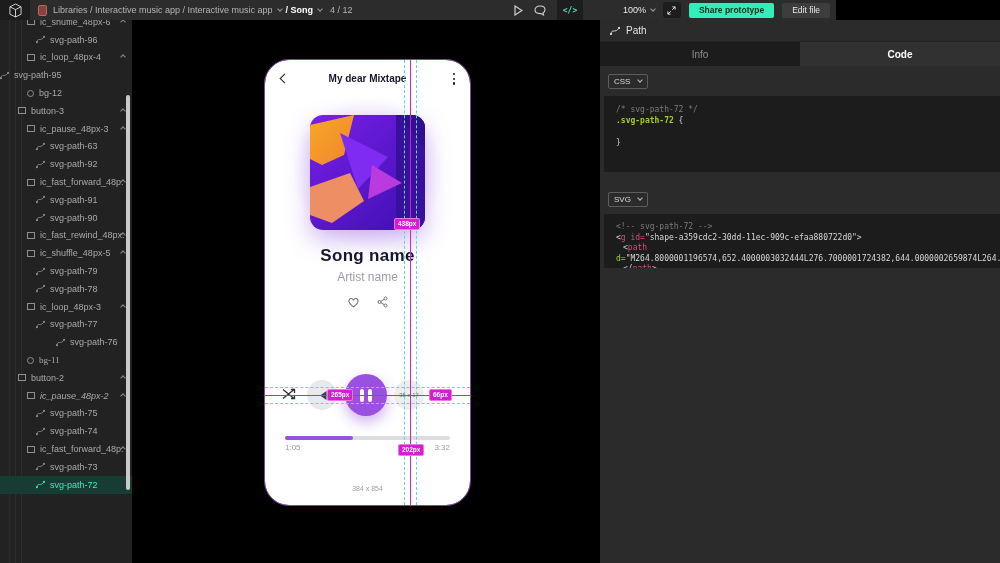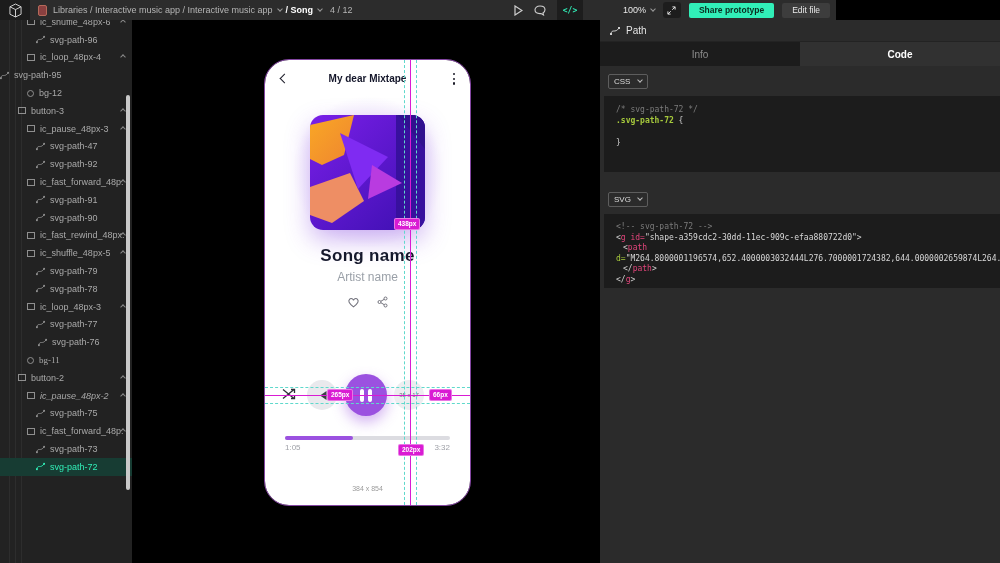--- a/index.html
+++ b/index.html
@@ -81,21 +81,21 @@
 .tabs{display:flex;height:24px}
 .tab{flex:1;display:flex;align-items:center;justify-content:center;font-size:10px;cursor:pointer}
 .tab.inactive{background:#1c1c1c;color:#8d8d8d}
 .tab.active{background:#313131;color:#fff;font-weight:bold}
 .fmt-row{height:30px;display:flex;align-items:center;padding-left:8px}
 .fmt-row.svgrow{margin-top:12px}
 .fmt-select{height:15px;min-width:40px;border:1px solid #5d5d5d;border-radius:2px;color:#dcdcdc;font-size:8px;display:flex;align-items:center;justify-content:space-between;gap:6px;padding:0 5px;cursor:pointer}
 .fmt-select .cdown{margin:0 0 2px 0;border-color:#bbb}
 .codeblock{margin-left:4px;background:#1c1c1c;font-family:"DejaVu Sans Mono",monospace;font-size:8px;color:#c8c8c8;padding:8px 12px;white-space:nowrap;overflow:hidden}
 #cssblock{height:76px;line-height:11px}
-#svgblock{height:74px;line-height:10.5px}
+#svgblock{height:54px;line-height:10.5px}
 .tok-com{color:#7c7c7c}
 .tok-sel{color:#a6c93c;font-weight:bold}
 .tok-tag{color:#e2457b}
 .tok-attr{color:#e2457b}
 .tok-attr-d{color:#a6c93c}
 .tok-p{color:#cfcfcf}
 .tok-str{color:#d8d8d8}
 .ind1{padding-left:7px}
 </style>
 </head>
@@ -201,21 +201,21 @@
           <span class="chev-up"></span>
         </div>
         <div class="trow" style="padding-left: 36px;">
           <span class="licon path">
             <svg width="9" height="9" viewBox="0 0 10 10">
               <path d="M1 8 C2 2 5 8 9 2" fill="none" stroke="currentColor" stroke-width="1"></path>
               <rect x="0" y="7" width="2" height="2" fill="currentColor"></rect>
               <rect x="8" y="1" width="2" height="2" fill="currentColor"></rect>
             </svg>
           </span>
-          <span class="lbl">svg-path-47</span>
+          <span class="lbl">svg-path-63</span>
         </div>
         <div class="trow" style="padding-left: 36px;">
           <span class="licon path">
             <svg width="9" height="9" viewBox="0 0 10 10">
               <path d="M1 8 C2 2 5 8 9 2" fill="none" stroke="currentColor" stroke-width="1"></path>
               <rect x="0" y="7" width="2" height="2" fill="currentColor"></rect>
               <rect x="8" y="1" width="2" height="2" fill="currentColor"></rect>
             </svg>
           </span>
           <span class="lbl">svg-path-92</span>
@@ -283,21 +283,21 @@
         <div class="trow" style="padding-left: 36px;">
           <span class="licon path">
             <svg width="9" height="9" viewBox="0 0 10 10">
               <path d="M1 8 C2 2 5 8 9 2" fill="none" stroke="currentColor" stroke-width="1"></path>
               <rect x="0" y="7" width="2" height="2" fill="currentColor"></rect>
               <rect x="8" y="1" width="2" height="2" fill="currentColor"></rect>
             </svg>
           </span>
           <span class="lbl">svg-path-77</span>
         </div>
-        <div class="trow" style="padding-left: 38px;">
+        <div class="trow" style="padding-left: 56px;">
           <span class="licon path">
             <svg width="9" height="9" viewBox="0 0 10 10">
               <path d="M1 8 C2 2 5 8 9 2" fill="none" stroke="currentColor" stroke-width="1"></path>
               <rect x="0" y="7" width="2" height="2" fill="currentColor"></rect>
               <rect x="8" y="1" width="2" height="2" fill="currentColor"></rect>
             </svg>
           </span>
           <span class="lbl">svg-path-76</span>
         </div>
         <div class="trow" style="padding-left: 27px; font-family: Liberation Serif, serif;">
@@ -316,20 +316,30 @@
         </div>
         <div class="trow" style="padding-left: 36px;">
           <span class="licon path">
             <svg width="9" height="9" viewBox="0 0 10 10">
               <path d="M1 8 C2 2 5 8 9 2" fill="none" stroke="currentColor" stroke-width="1"></path>
               <rect x="0" y="7" width="2" height="2" fill="currentColor"></rect>
               <rect x="8" y="1" width="2" height="2" fill="currentColor"></rect>
             </svg>
           </span>
           <span class="lbl">svg-path-75</span>
+        </div>
+        <div class="trow" style="padding-left: 36px;">
+          <span class="licon path">
+            <svg width="9" height="9" viewBox="0 0 10 10">
+              <path d="M1 8 C2 2 5 8 9 2" fill="none" stroke="currentColor" stroke-width="1"></path>
+              <rect x="0" y="7" width="2" height="2" fill="currentColor"></rect>
+              <rect x="8" y="1" width="2" height="2" fill="currentColor"></rect>
+            </svg>
+          </span>
+          <span class="lbl">svg-path-74</span>
         </div>
         <div class="trow" style="padding-left: 27px;">
           <span class="licon board"></span>
           <span class="lbl">ic_fast_forward_48p...</span>
           <span class="chev-up"></span>
         </div>
         <div class="trow" style="padding-left: 36px;">
           <span class="licon path">
             <svg width="9" height="9" viewBox="0 0 10 10">
               <path d="M1 8 C2 2 5 8 9 2" fill="none" stroke="currentColor" stroke-width="1"></path>

